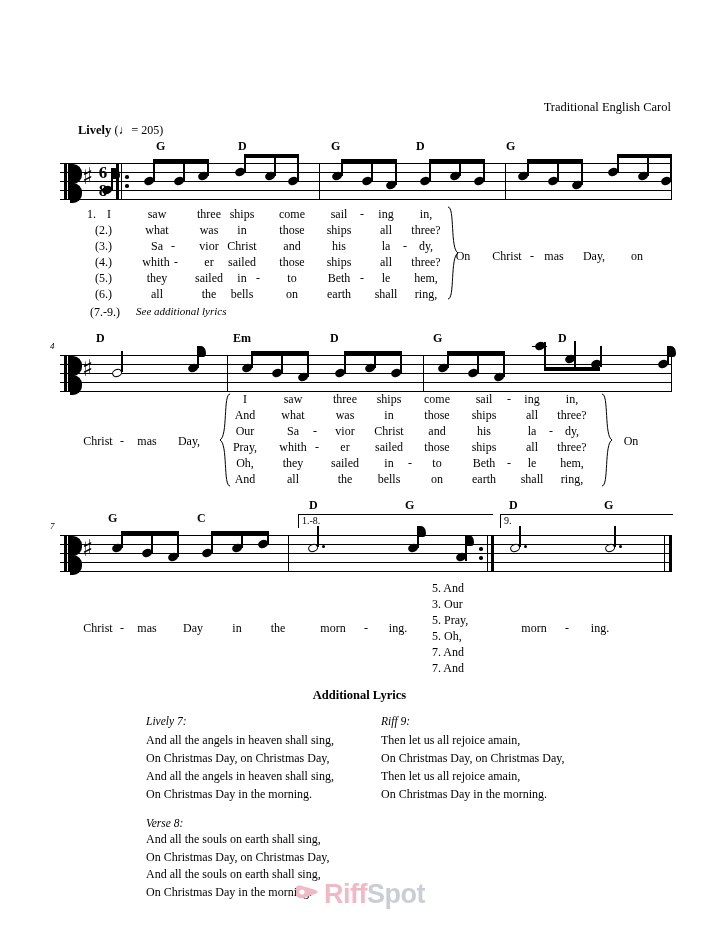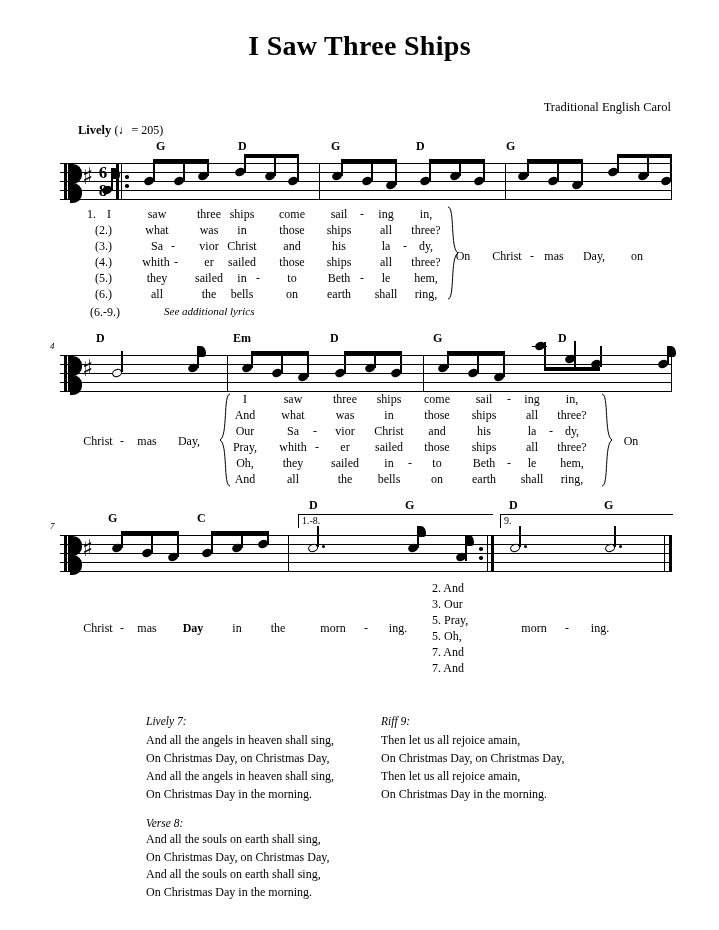--- a/index.html
+++ b/index.html
@@ -292,21 +292,20 @@
     height: 22px;
     vertical-align: -3px;
     margin-right: 4px;
   }
 </style>
 </head>
 <body>
 
 <div class="page">
 
-  <div class="title">I Saw Three Ships</div>
   <div class="composer">Traditional English Carol</div>
   <div class="tempo">
     <span>Lively</span>
     <span class="note-val">(♩ <span>= 205</span>)</span>
   </div>
 
   <div class="system" style="top:163px;">
     <div class="staff">
       <div class="line l0"></div>
         <div class="line l1"></div>
@@ -435,22 +434,22 @@
   </div>
 
   <div>
 
     <div class="verse-num" style="left:60px; top:207px; width:36px;">1.</div>
     <div class="verse-num" style="left:60px; top:223px; width:52px;">(2.)</div>
     <div class="verse-num" style="left:60px; top:239px; width:52px;">(3.)</div>
     <div class="verse-num" style="left:60px; top:255px; width:52px;">(4.)</div>
     <div class="verse-num" style="left:60px; top:271px; width:52px;">(5.)</div>
     <div class="verse-num" style="left:60px; top:287px; width:52px;">(6.)</div>
-    <div class="verse-num" style="left:60px; top:305px; width:60px;">(6.-9.)</div>
-    <div class="addl-note" style="left:164px; top:305px;font-family:Liberation Serif, serif;">See additional lyrics</div>
+    <div class="verse-num" style="left:60px; top:305px; width:60px;">(7.-9.)</div>
+    <div class="addl-note" style="left:136px; top:305px;font-family:Liberation Serif, serif;">See additional lyrics</div>
 
     <div class="lyric-cell" style="left:96px; top:207px; width:26px;">I</div>
     <div class="lyric-cell" style="left:133px; top:207px; width:48px;">saw</div>
     <div class="lyric-cell" style="left:185px; top:207px; width:48px;">three</div>
     <div class="lyric-cell" style="left:218px; top:207px; width:48px;">ships</div>
     <div class="lyric-cell" style="left:266px; top:207px; width:52px;">come</div>
     <div class="lyric-cell" style="left:318px; top:207px; width:42px;">sail</div>
     <div class="lyric-cell" style="left:357px; top:207px; width:10px;">-</div>
     <div class="lyric-cell" style="left:366px; top:207px; width:40px;">ing</div>
     <div class="lyric-cell" style="left:406px; top:207px; width:40px;">in,</div>
@@ -793,52 +792,61 @@
     <div class="chord" style="left:249px; top:-37px;">D</div>
     <div class="chord" style="left:345px; top:-37px;">G</div>
     <div class="chord" style="left:449px; top:-37px;">D</div>
     <div class="chord" style="left:544px; top:-37px;">G</div>
   </div>
 
   <div>
     <div class="lyric-cell" style="left:74px; top:621px; width:48px;">Christ</div>
     <div class="lyric-cell" style="left:117px; top:621px; width:10px;">-</div>
     <div class="lyric-cell" style="left:124px; top:621px; width:46px;">mas</div>
-    <div class="lyric-cell" style="left:170px; top:621px; width:46px;font-weight:bold;">Day</div>
+    <div class="lyric-cell" style="left:170px; top:621px; width:46px;">Day</div>
     <div class="lyric-cell" style="left:222px; top:621px; width:30px;">in</div>
     <div class="lyric-cell" style="left:262px; top:621px; width:32px;">the</div>
     <div class="lyric-cell" style="left:309px; top:621px; width:48px;">morn</div>
     <div class="lyric-cell" style="left:361px; top:621px; width:10px;">-</div>
     <div class="lyric-cell" style="left:378px; top:621px; width:40px;">ing.</div>
 
-    <div class="lyric-cell" style="left:432px; top:581px; width:80px; text-align:left;">2. And</div>
+    <div class="lyric-cell" style="left:432px; top:581px; width:80px; text-align:left;">5. And</div>
     <div class="lyric-cell" style="left:432px; top:597px; width:80px; text-align:left;">3. Our</div>
     <div class="lyric-cell" style="left:432px; top:613px; width:80px; text-align:left;">5. Pray,</div>
     <div class="lyric-cell" style="left:432px; top:629px; width:80px; text-align:left;">5. Oh,</div>
     <div class="lyric-cell" style="left:432px; top:645px; width:80px; text-align:left;">7. And</div>
     <div class="lyric-cell" style="left:432px; top:661px; width:80px; text-align:left;">7. And</div>
 
     <div class="lyric-cell" style="left:510px; top:621px; width:48px;">morn</div>
     <div class="lyric-cell" style="left:562px; top:621px; width:10px;">-</div>
     <div class="lyric-cell" style="left:580px; top:621px; width:40px;">ing.</div>
   </div>
 
+  <div class="addl-title" style="top:688px;">Additional Lyrics</div>
 
   <div class="verse-head" style="left:146px; top:715px;">Lively 7:</div>
   <div class="verse-line" style="left:146px; top:733px;">And all the angels in heaven shall sing,</div>
   <div class="verse-line" style="left:146px; top:751px;">On Christmas Day, on Christmas Day,</div>
   <div class="verse-line" style="left:146px; top:769px;">And all the angels in heaven shall sing,</div>
   <div class="verse-line" style="left:146px; top:787px;">On Christmas Day in the morning.</div>
 
   <div class="verse-head" style="left:146px; top:817px;">Verse 8:</div>
   <div class="verse-line" style="left:146px; top:832px;">And all the souls on earth shall sing,</div>
   <div class="verse-line" style="left:146px; top:850px;">On Christmas Day, on Christmas Day,</div>
   <div class="verse-line" style="left:146px; top:867px;">And all the souls on earth shall sing,</div>
   <div class="verse-line" style="left:146px; top:885px;">On Christmas Day in the morning.</div>
 
   <div class="verse-head" style="left:381px; top:715px;">Riff 9:</div>
   <div class="verse-line" style="left:381px; top:733px;">Then let us all rejoice amain,</div>
   <div class="verse-line" style="left:381px; top:751px;">On Christmas Day, on Christmas Day,</div>
   <div class="verse-line" style="left:381px; top:769px;">Then let us all rejoice amain,</div>
   <div class="verse-line" style="left:381px; top:787px;">On Christmas Day in the morning.</div>
 
+  <div class="watermark">
+    <span class="wm-logo">
+      <svg width="26" height="22" viewBox="0 0 26 22">
+        <path d="M2,4 C2,2 4,1 8,2 L22,6 C24,7 24,9 21,10 L9,14 C5,15 2,13 2,10 Z" fill="#f0b9c6"></path>
+        <circle cx="8" cy="8" r="2.6" fill="#ffffff"></circle>
+      </svg>
+    </span><span>Riff</span><span class="wm-spot">Spot</span>
+  </div>
 
 </div>
 
 </body></html>

